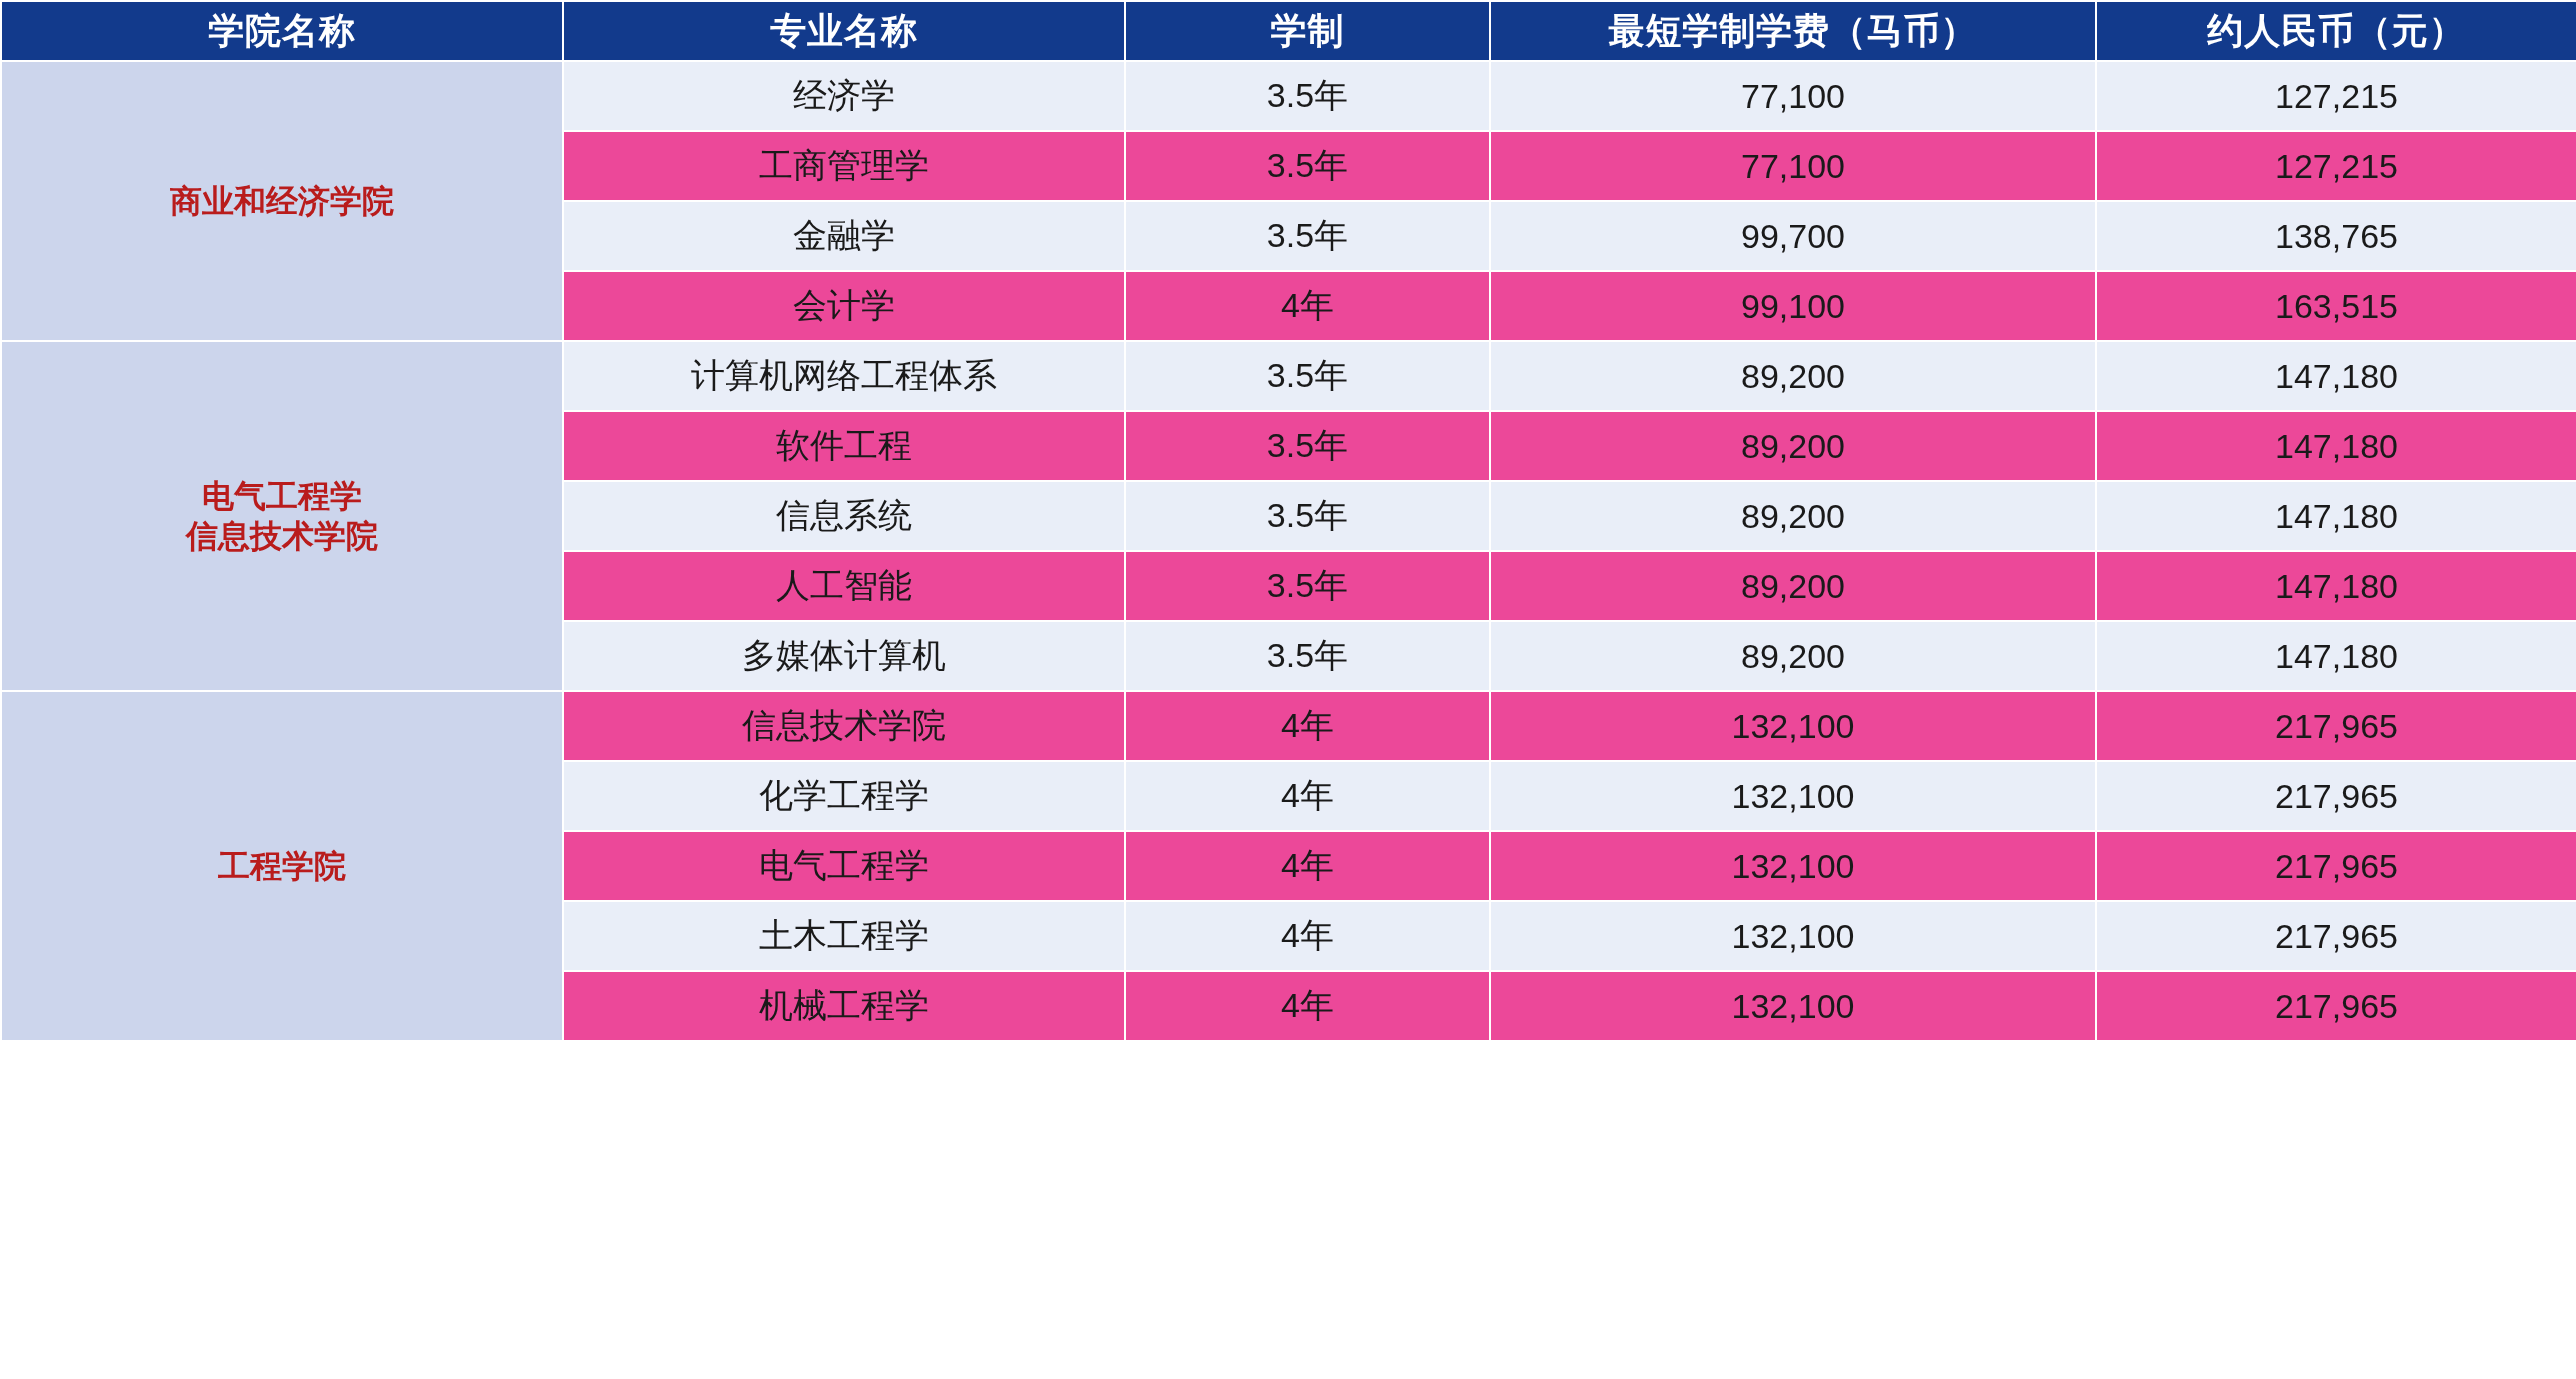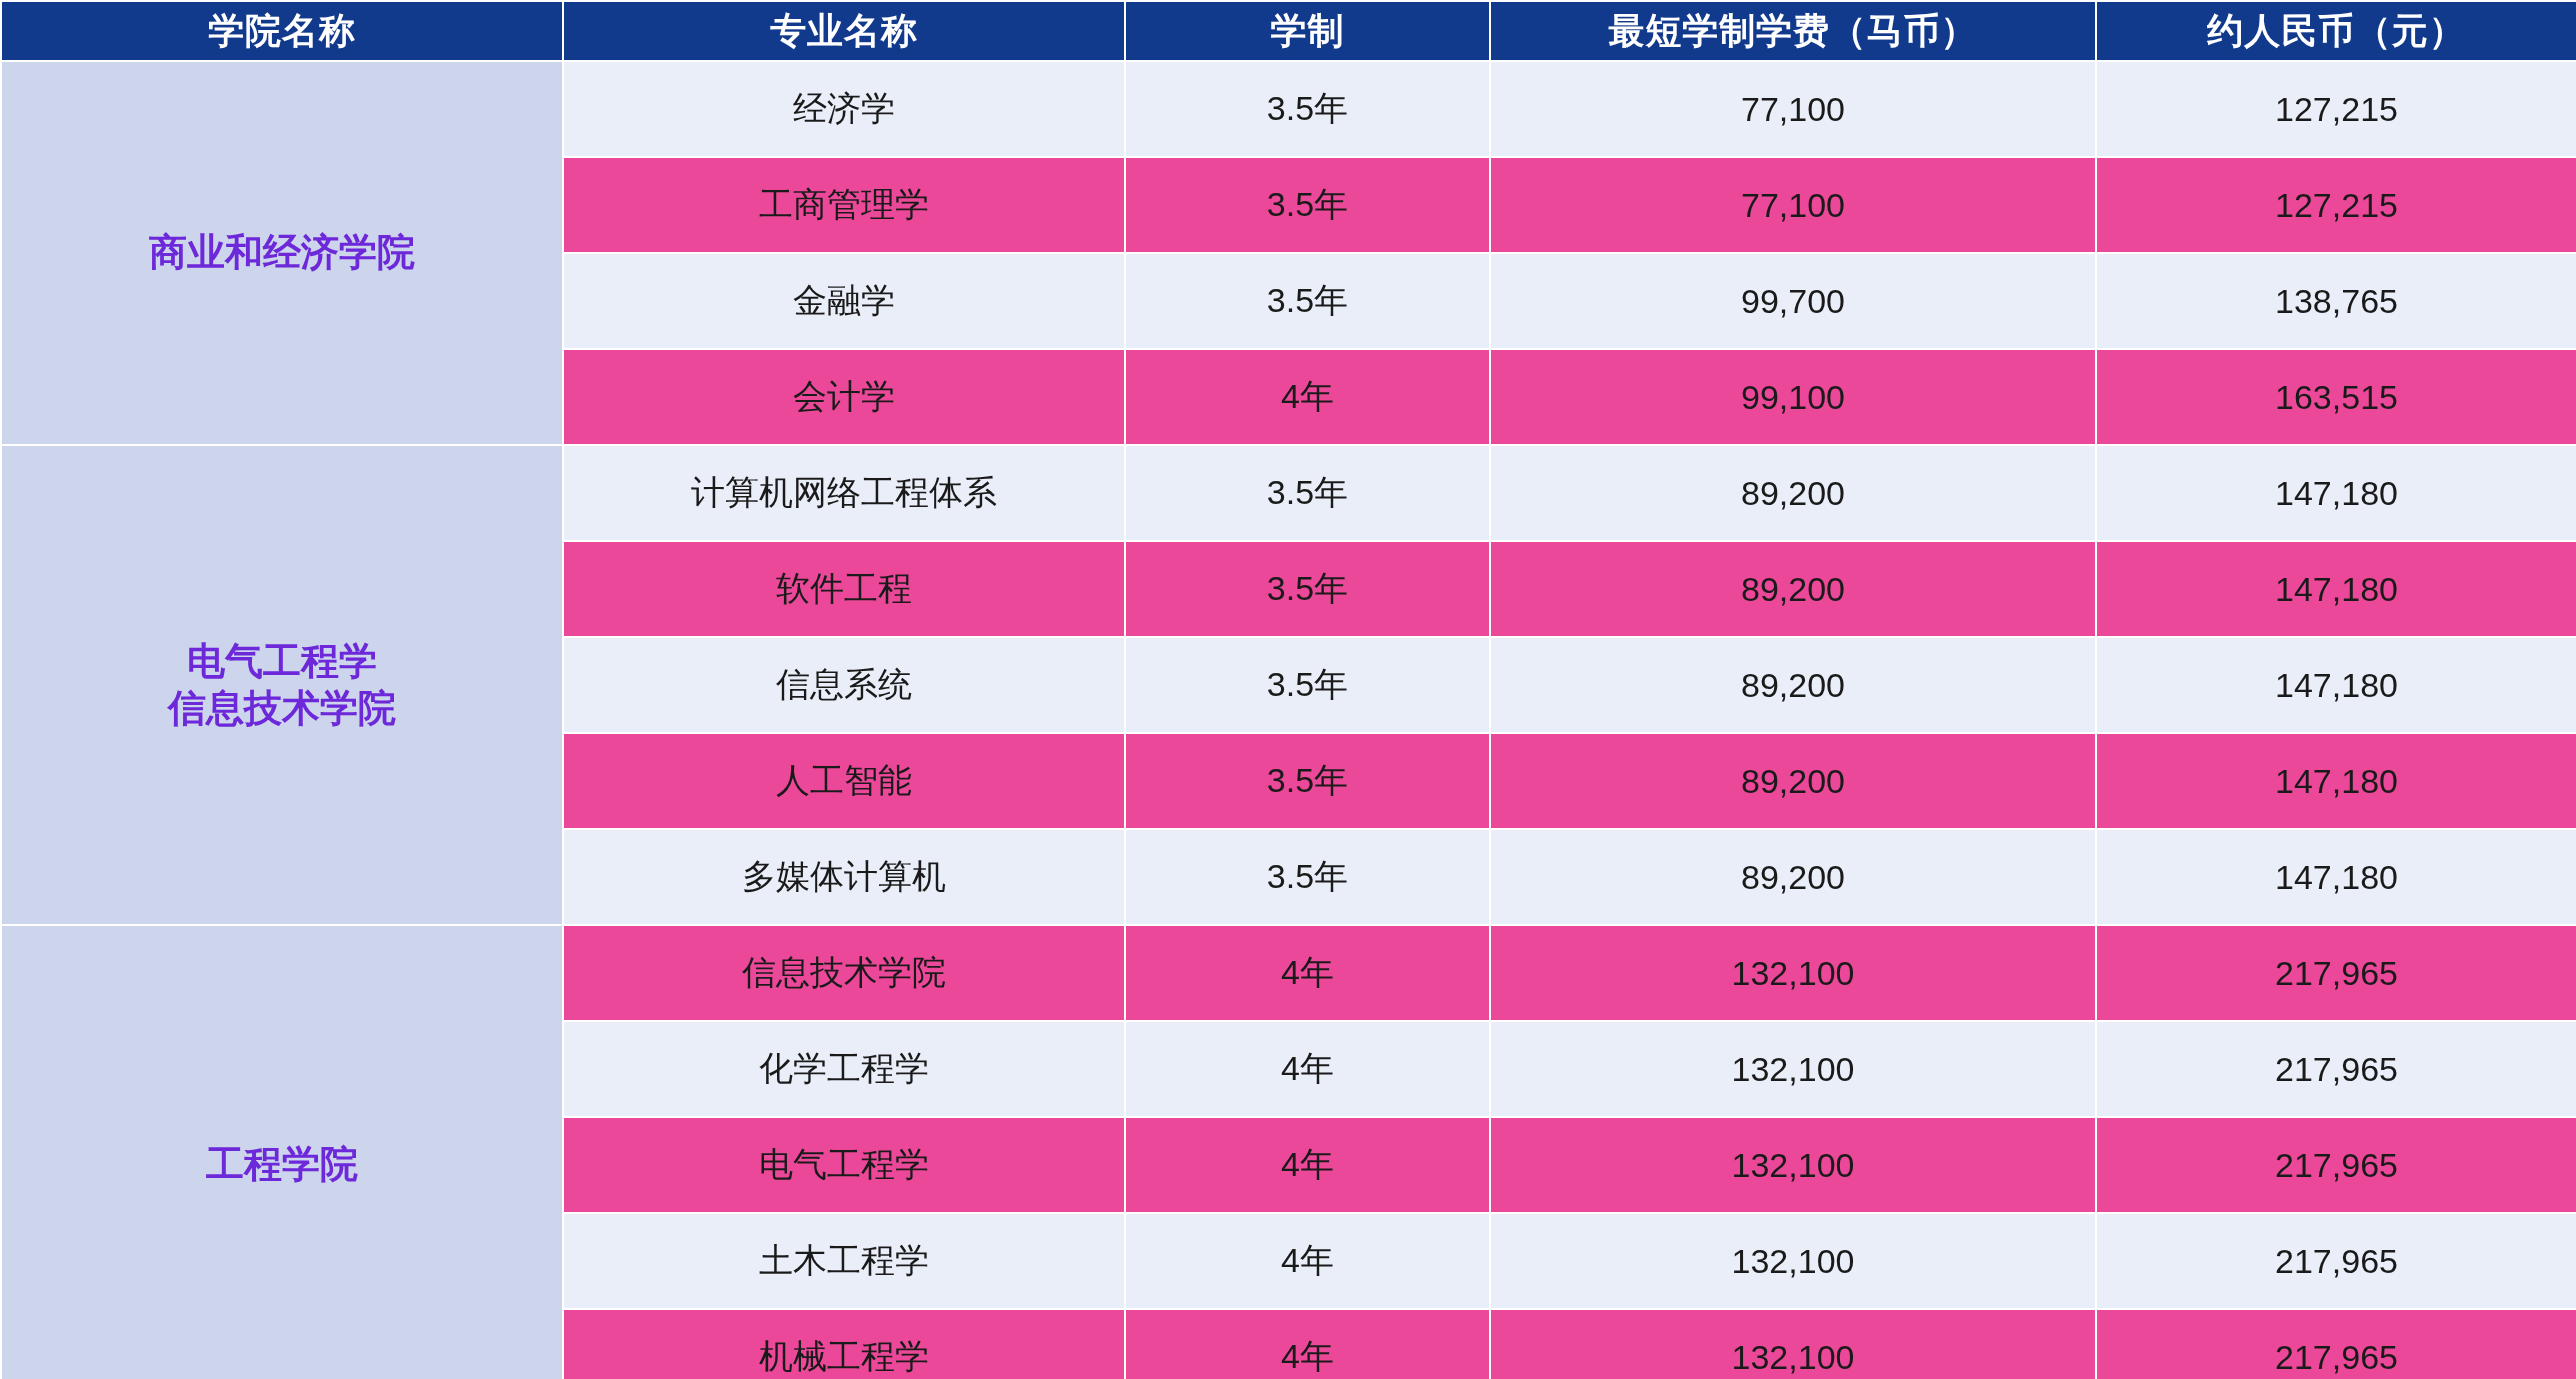--- a/index.html
+++ b/index.html
@@ -32,31 +32,31 @@
     text-align: center;
     vertical-align: middle;
     border: 2.7px solid #ffffff;
     padding: 0 5.3px;
     box-sizing: border-box;
   }
   tbody td {
     border: 2.7px solid #ffffff;
     text-align: center;
     vertical-align: middle;
-    height: 96px;
+    height: 70px;
     font-size: 34px;
     color: #1a1a1a;
     padding: 0 5.3px;
     box-sizing: border-box;
   }
   td.faculty-cell {
     background: #ccd5ec;
-    color: #6d28d9;
+    color: #b91c1c;
     font-weight: bold;
-    font-size: 38px;
+    font-size: 32px;
     line-height: 1.25;
   }
   td.row-a { background: #e9eef8; }
   td.row-b { background: #ec4899; }
   .nowrap { white-space: nowrap; }
 </style>
 </head>
 <body>
 
 <table class="tuition-table">

